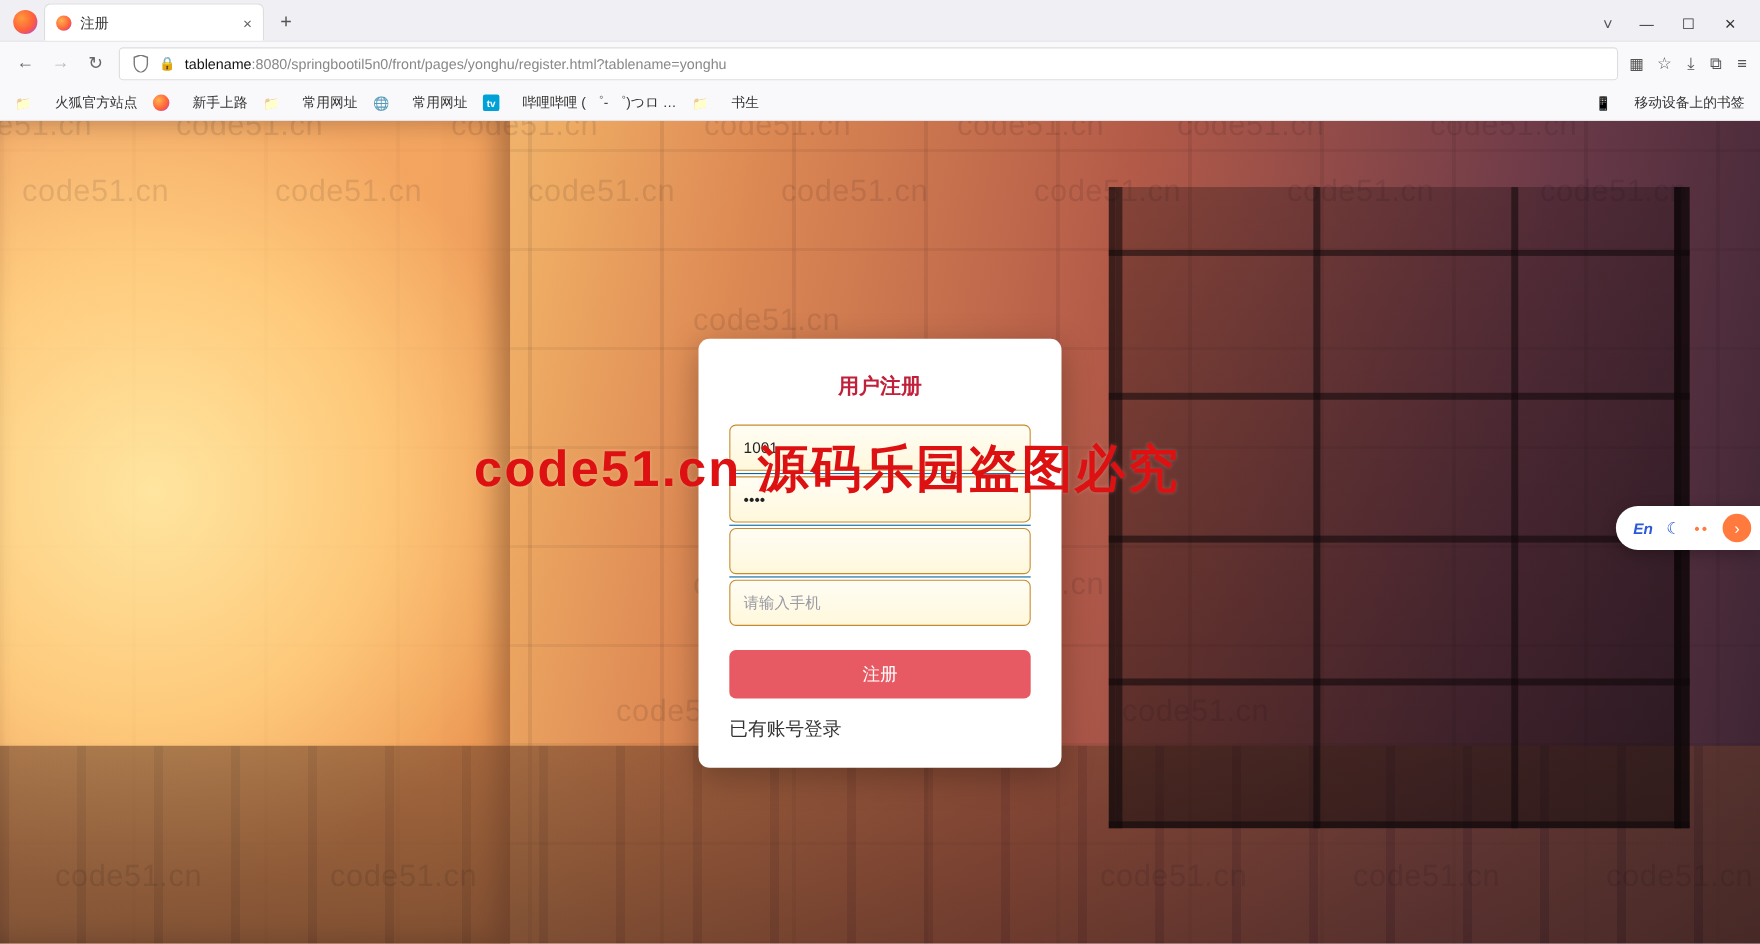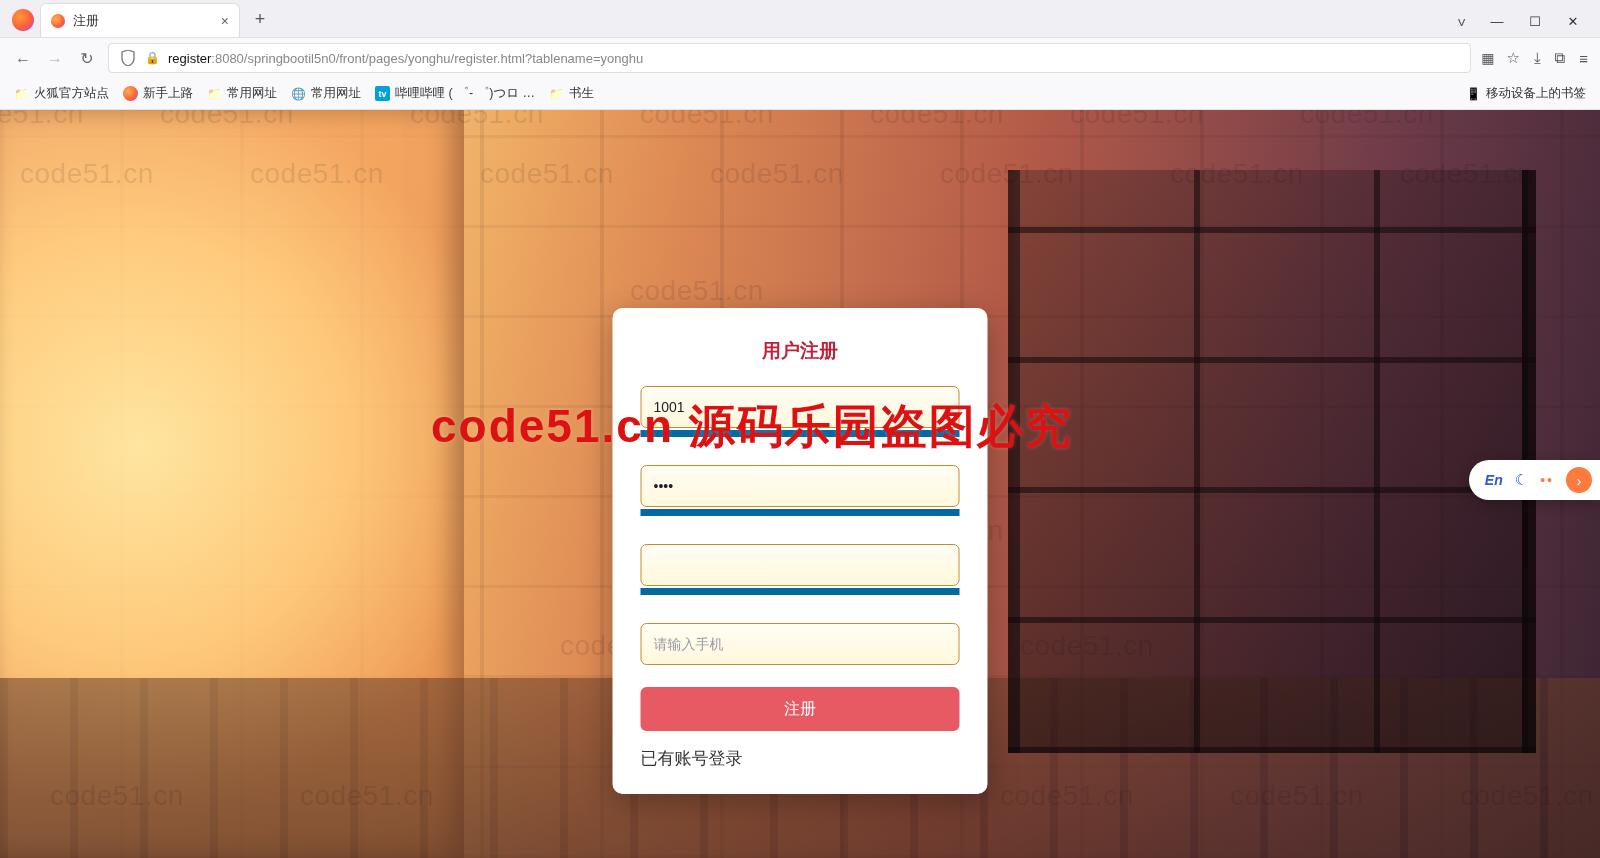--- a/index.html
+++ b/index.html
@@ -30,21 +30,21 @@
   .urlbox { flex: 1; height: 30px; border: 1px solid #ddd; border-radius: 4px; background: #fff;
     display: flex; align-items: center; padding: 0 10px; font-size: 13px; color: #666; gap:8px; }
   .urlbox .lock { color: #777; font-size:12px; }
   .url-host { color: #111; }
   .url-rest { color: #888; }
   .addr-right { display:flex; gap:14px; color:#555; font-size:15px; align-items:center; }
   .qr-ico { font-size:14px; letter-spacing:-2px; }
 
   .bmbar { height: 32px; display: flex; align-items: center; gap: 14px; padding: 0 14px;
     background: #f9f9fb; border-bottom: 1px solid #e3e3e7; font-size: 12.5px; color: #333; }
-  .bm { display: flex; align-items: center; gap: 5px; cursor: pointer; white-space: nowrap; }
+  .bm { display: flex; align-items: center; gap: 21px; cursor: pointer; white-space: nowrap; }
   .bm-ico { width: 15px; height: 15px; display: inline-flex; align-items: center; justify-content: center;
     font-size: 12px; color: #555; }
   .bm-ico.folder::before { content: "📁"; font-size: 12px; filter: grayscale(0.6) brightness(1.15); }
   .bm-ico.fox { border-radius:50%; background: radial-gradient(circle at 35% 35%, #ffb24d, #ff5e3a 60%, #9b3cff); }
   .bm-ico.globe::before { content: "🌐"; font-size:12px; filter: grayscale(0.6); }
   .bm-ico.bili { background:#00a1d6; color:#fff; border-radius:2px; font-size:9px; font-weight:bold; }
   .bm-ico.bili::before { content:"tv"; }
   .bm-right { margin-left: auto; }
   .bm-ico.mobile::before { content:"📱"; font-size:12px; filter:grayscale(0.7); }
 
@@ -86,25 +86,25 @@
 
   
   .wm { position:absolute; color: rgba(10,10,15,0.10); font-size: 28px; font-weight: 400;
     pointer-events:none; user-select:none; white-space:nowrap; font-family: Arial, sans-serif; letter-spacing:0.5px; }
   .wm-red { position:absolute; color:#d11; font-size:46px; font-weight:700; letter-spacing:2px;
     pointer-events:none; user-select:none; white-space:nowrap; z-index:50;
     text-shadow: 0 0 4px rgba(255,255,255,0.2); }
 
   
   .card { position:absolute; left:50%; top:198px; transform:translateX(-50%);
-    width: 375px; background:#fff; border-radius:10px; box-shadow: 0 8px 30px rgba(0,0,0,0.28);
+    width: 330px; background:#fff; border-radius:10px; box-shadow: 0 8px 30px rgba(0,0,0,0.28);
     padding: 30px 28px 24px; z-index:40; }
   .card-title { text-align:center; font-size:19px; font-weight:600; color:#c1203a; margin-bottom:22px; }
 
-  .fld-wrap { border-top:7px solid #0369a1; padding-top:28px; margin-top:2px; }
+  .fld-wrap { border-top:1px solid #0369a1; padding-top:2px; margin-top:2px; }
   .fld-wrap.first { border-top:none; padding-top:0; margin-top:0; }
   .fld { width:100%; height:42px; border:1.5px solid #c88a2b; border-radius:6px;
     background: linear-gradient(#fffdf4,#fff8dc); padding:0 12px; font-size:14px; color:#444; outline:none; }
   .fld::placeholder { color:#9a9aa4; }
   .fld.filled { color:#222; }
 
   .submit-btn { width:100%; height:44px; margin-top:22px; border:none; border-radius:6px;
     background:#e85a63; color:#fff; font-size:16px; cursor:pointer; }
   .login-link { display:inline-block; margin-top:16px; font-size:17px; color:#333; cursor:pointer; }
 
@@ -144,21 +144,21 @@
   <span class="nav-btn disabled">→</span>
   <span class="nav-btn">↻</span>
   <div class="urlbox">
     <span class="shield">
       <svg width="14" height="16" viewBox="0 0 14 16">
           <path d="M7 0 L13 2 V8 C13 12 10 15 7 16 C4 15 1 12 1 8 V2 Z" fill="none" stroke="#777" stroke-width="1.3"></path>
         </svg>
     </span>
     <span class="lock">🔒</span>
     <span>
-      <span class="url-host">register</span><span class="url-rest">:8080/springbootil5n0/front/pages/yonghu/register.html?tablename=yonghu</span>
+      <span class="url-host">tablename</span><span class="url-rest">:8080/springbootil5n0/front/pages/yonghu/register.html?tablename=yonghu</span>
     </span>
   </div>
   <div class="addr-right">
     <span class="qr-ico">▦</span>
     <span>☆</span>
     <span>⤓</span>
     <span>⧉</span>
     <span>≡</span>
   </div>
 </div>

